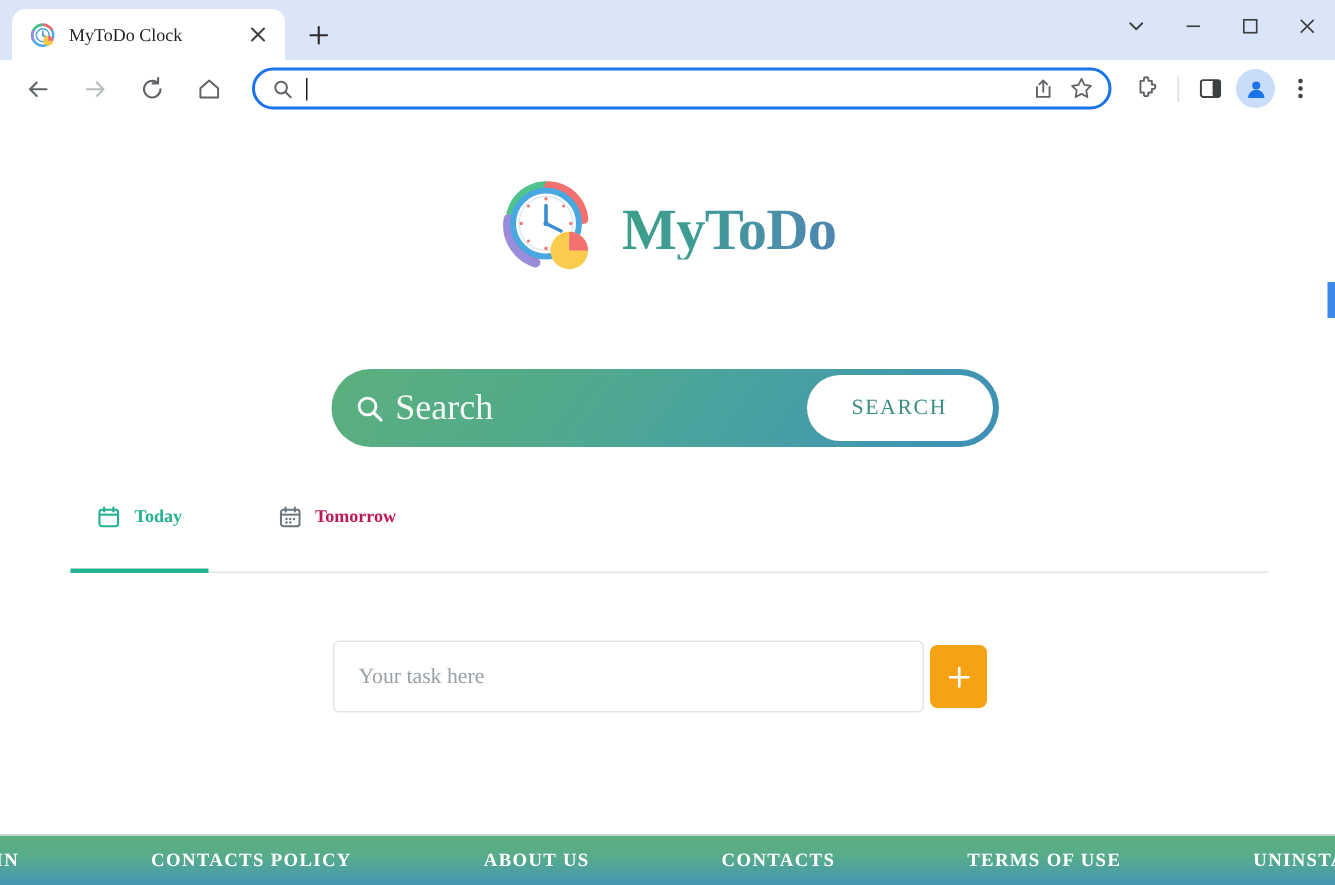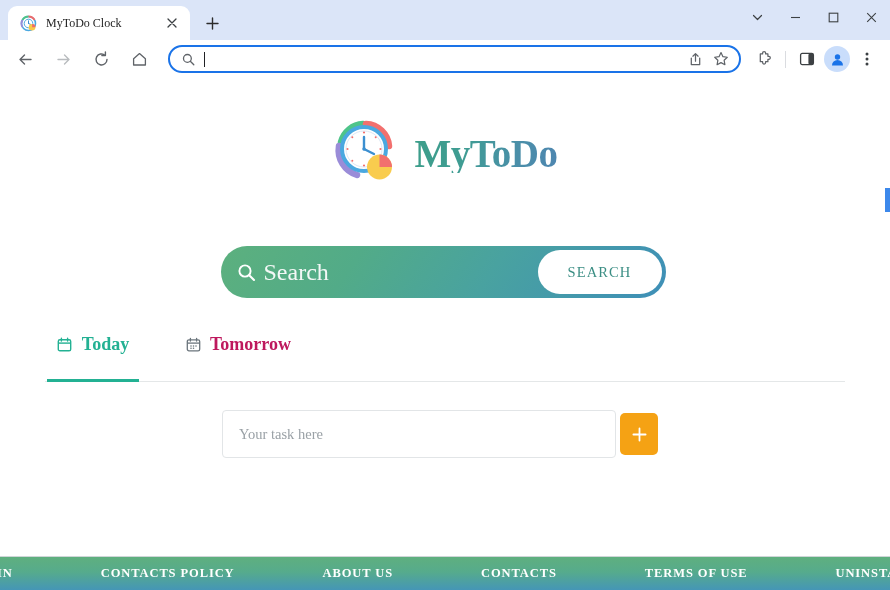--- a/index.html
+++ b/index.html
@@ -340,21 +340,21 @@
     align-items: flex-end;
     padding-left: 2px;
     height: 44px;
   }
 
   .daytab {
     display: flex;
     align-items: center;
     gap: 9px;
     padding: 0 22px 30px 22px;
-    font-size: 18px;
+    font-size: 12px;
     position: relative;
     height: 100%;
     box-sizing: border-box;
     justify-content: center;
   }
 
   .daytab .cal-icon {
     width: 16px;
     height: 16px;
     flex: 0 0 16px;
@@ -382,21 +382,21 @@
   }
 
   .daytab.inactive {
     color: #be185d;
     font-weight: bold;
     margin-left: 24px;
   }
 
   
   .task-row {
-    margin-top: 28px;
+    margin-top: 45px;
     width: 436px;
     height: 48px;
     display: flex;
     align-items: center;
     transform: translateX(-5px);
   }
 
   .task-input {
     flex: 1;
     height: 48px;

